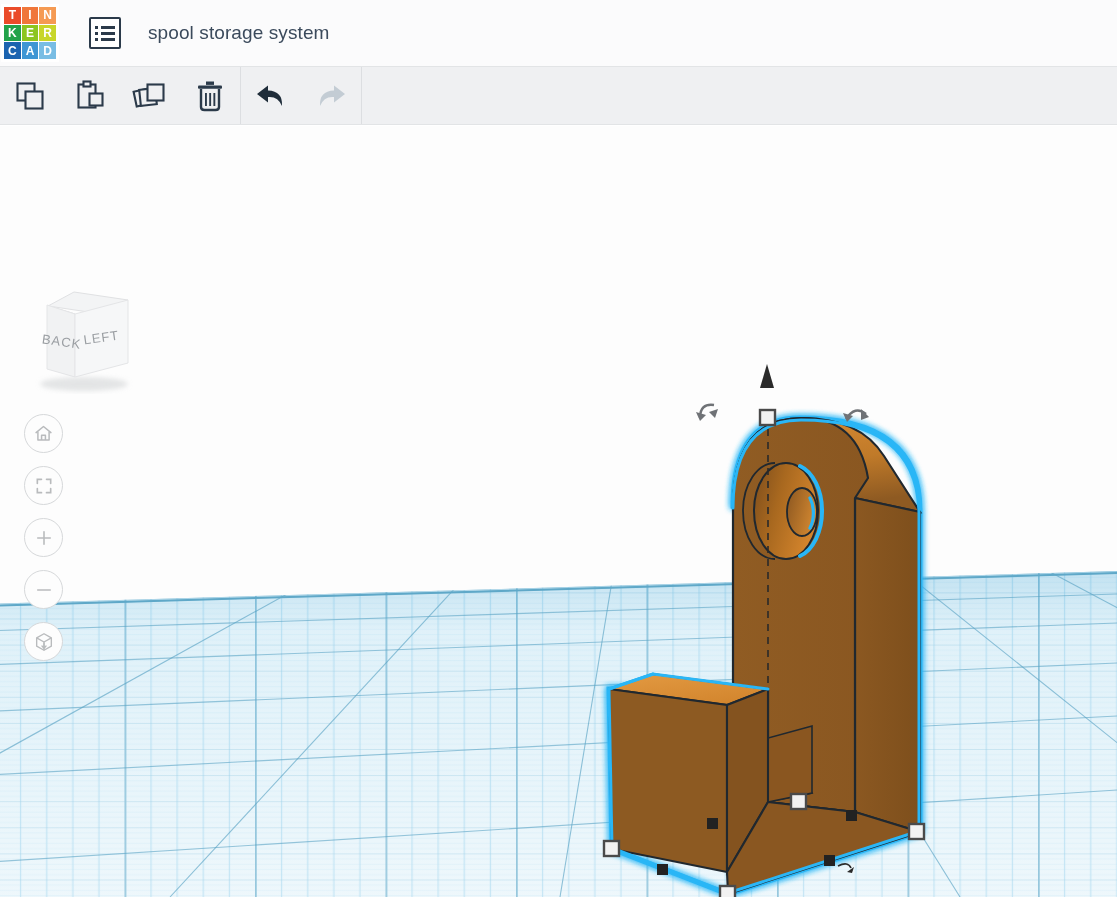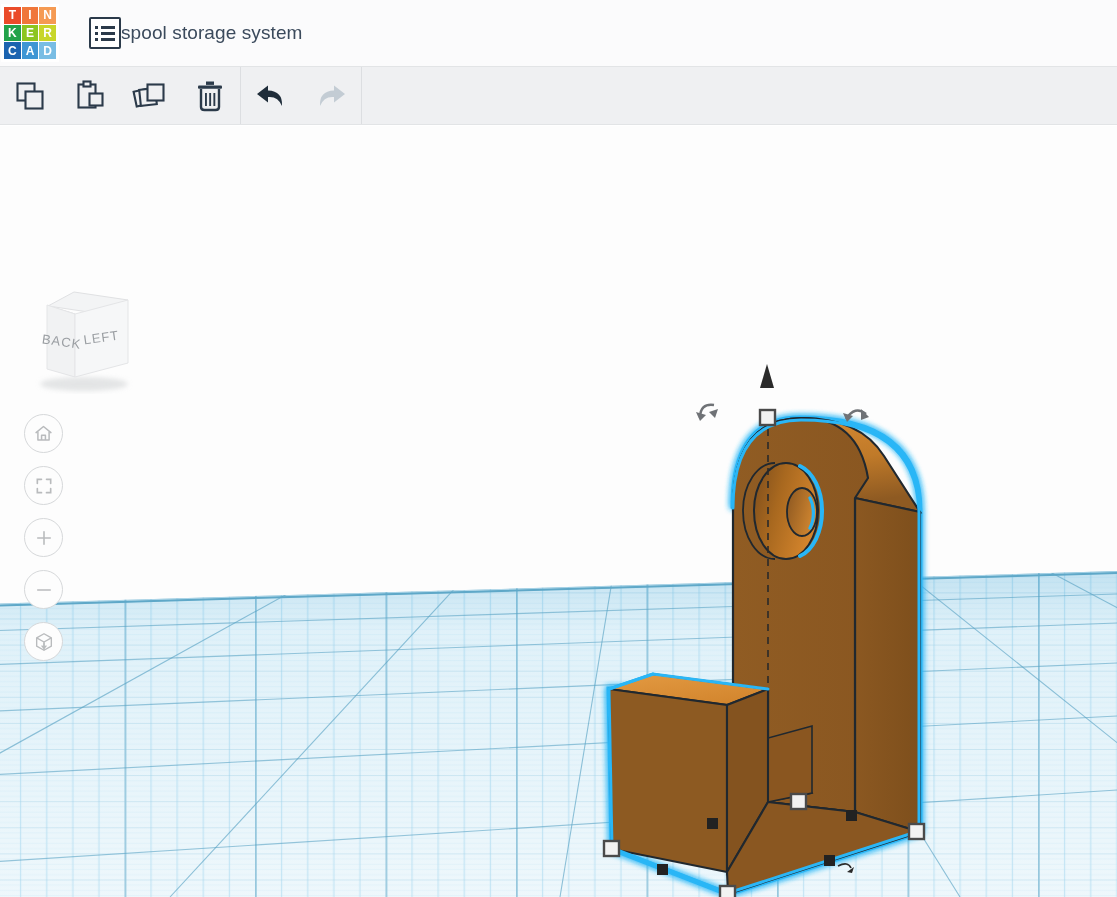--- a/index.html
+++ b/index.html
@@ -45,20 +45,21 @@
     background: #ffffff;
     display: flex; flex-direction: column;
     align-items: center; justify-content: center;
     gap: 3px;
     cursor: pointer;
   }
   .menu-row { display: flex; align-items: center; gap: 3px; }
   .menu-dot { width: 3px; height: 3px; background: #2b3a4a; }
   .menu-line { width: 14px; height: 3px; background: #2b3a4a; }
   .doc-title {
+    margin-left: 27px;
     font-size: 19px;
     color: #3b4a5c;
     letter-spacing: .1px;
     cursor: text;
   }
 
   
   .toolbar {
     position: absolute; left: 0; top: 67px;
     width: 1117px; height: 58px;

